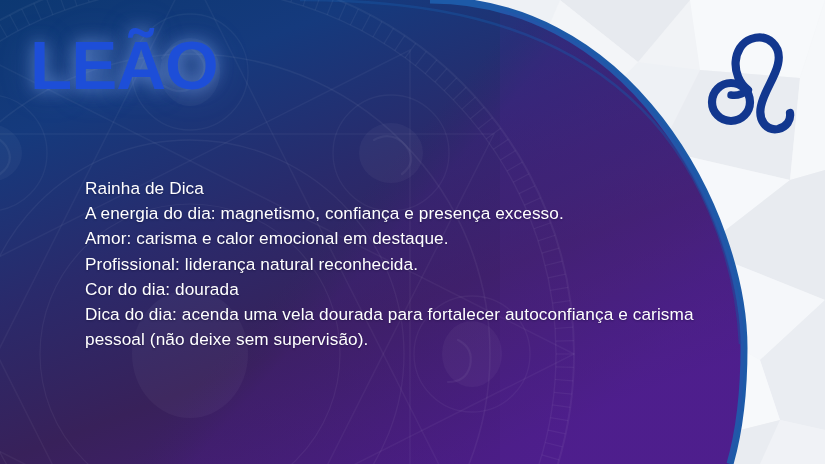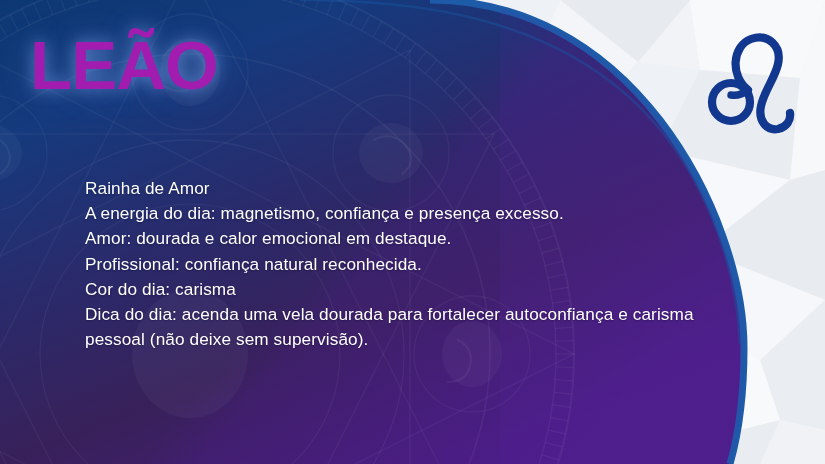--- a/index.html
+++ b/index.html
@@ -38,21 +38,21 @@
   
   #title{
     position:absolute;
     left:30px;
     top:31px;
     margin:0;
     font-size:69px;
     line-height:1;
     font-weight:bold;
     letter-spacing:-1px;
-    color:#a21caf;
+    color:#1d4ed8;
     text-shadow:0 0 16px rgba(140,180,255,.55),0 0 34px rgba(120,160,240,.32);
     white-space:nowrap;
     text-align:right;
   }
 
   
   #body-text{
     position:absolute;
     left:85px;
     top:176px;
@@ -370,25 +370,25 @@
         <path d="M184,588 q20,-10 32,8 q10,18 -8,26"></path>
         <path d="M104,388 q18,4 18,24 q0,18 -20,20"></path>
         <path d="M184,186 q18,-12 32,6 q10,16 -6,28"></path>
       </g>
     </svg>
   </div>
 
   <h1 id="title">LEÃO</h1>
 
   <div id="body-text">
-    <div class="line">Rainha de Amor</div>
+    <div class="line">Rainha de Dica</div>
     <div class="line">A energia do dia: magnetismo, confiança e presença excesso.</div>
-    <div class="line">Amor: dourada e calor emocional em destaque.</div>
-    <div class="line">Profissional: confiança natural reconhecida.</div>
-    <div class="line">Cor do dia: carisma</div>
+    <div class="line">Amor: carisma e calor emocional em destaque.</div>
+    <div class="line">Profissional: liderança natural reconhecida.</div>
+    <div class="line">Cor do dia: dourada</div>
     <div class="line">Dica do dia: acenda uma vela dourada para fortalecer autoconfiança e carisma pessoal (não deixe sem supervisão).</div>
   </div>
 
   <div id="leo-glyph">
     <svg viewBox="0 0 105 115" xmlns="http://www.w3.org/2000/svg">
       <g fill="none" stroke="#12378f" stroke-width="8.2" stroke-linecap="round" stroke-linejoin="round">
         <path d="M44,62
                  C26,48 28,18 47,11
                  C64,5 78,18 74,36
                  C71,50 60,63 57,78

